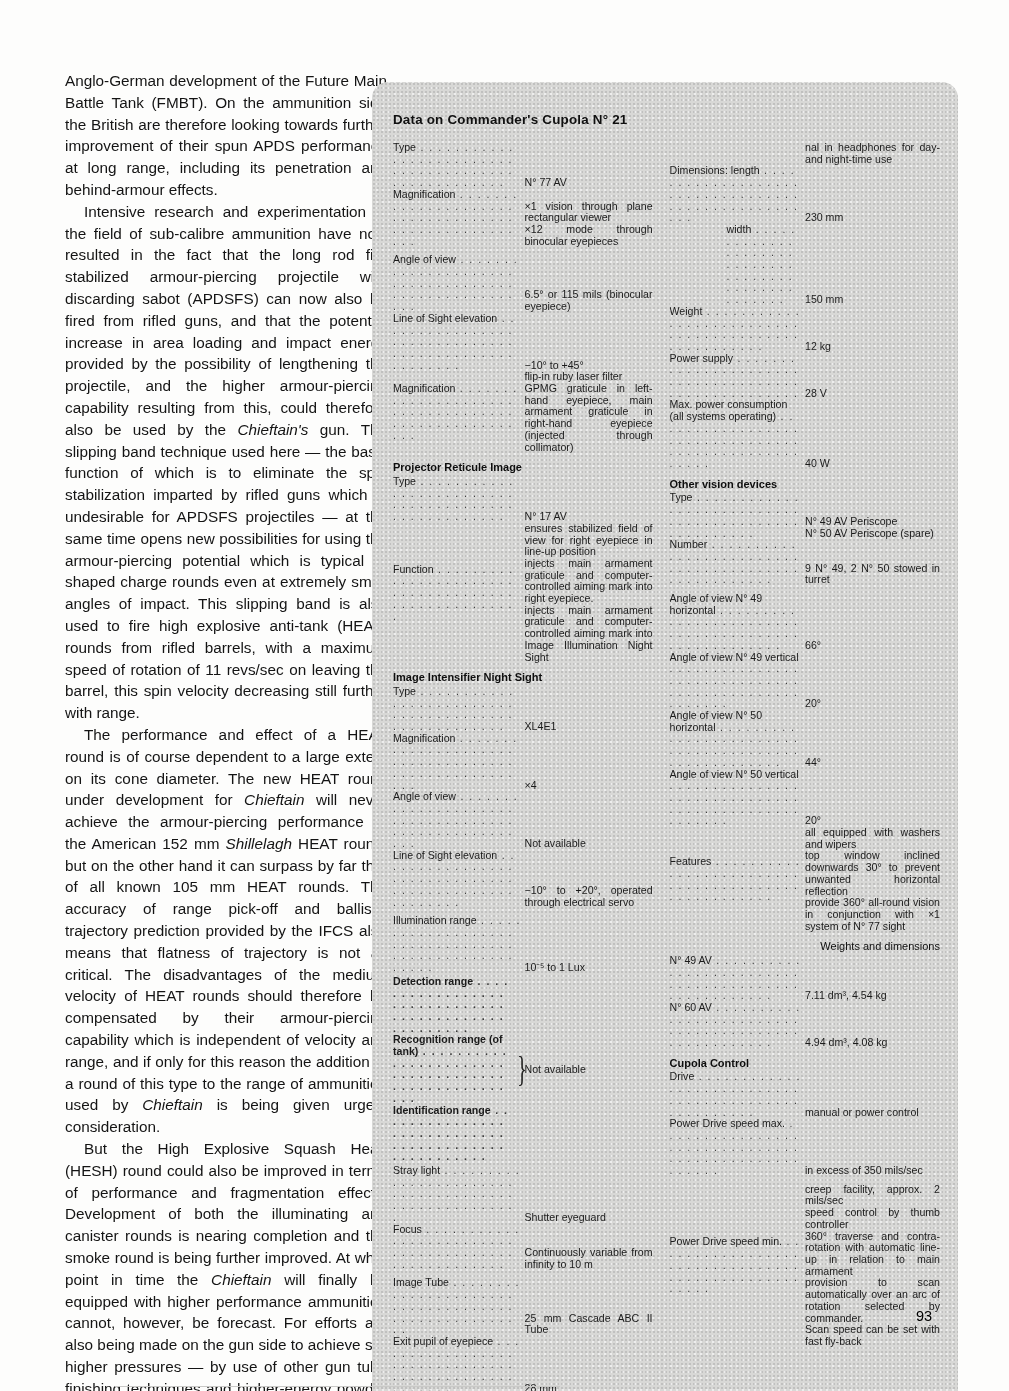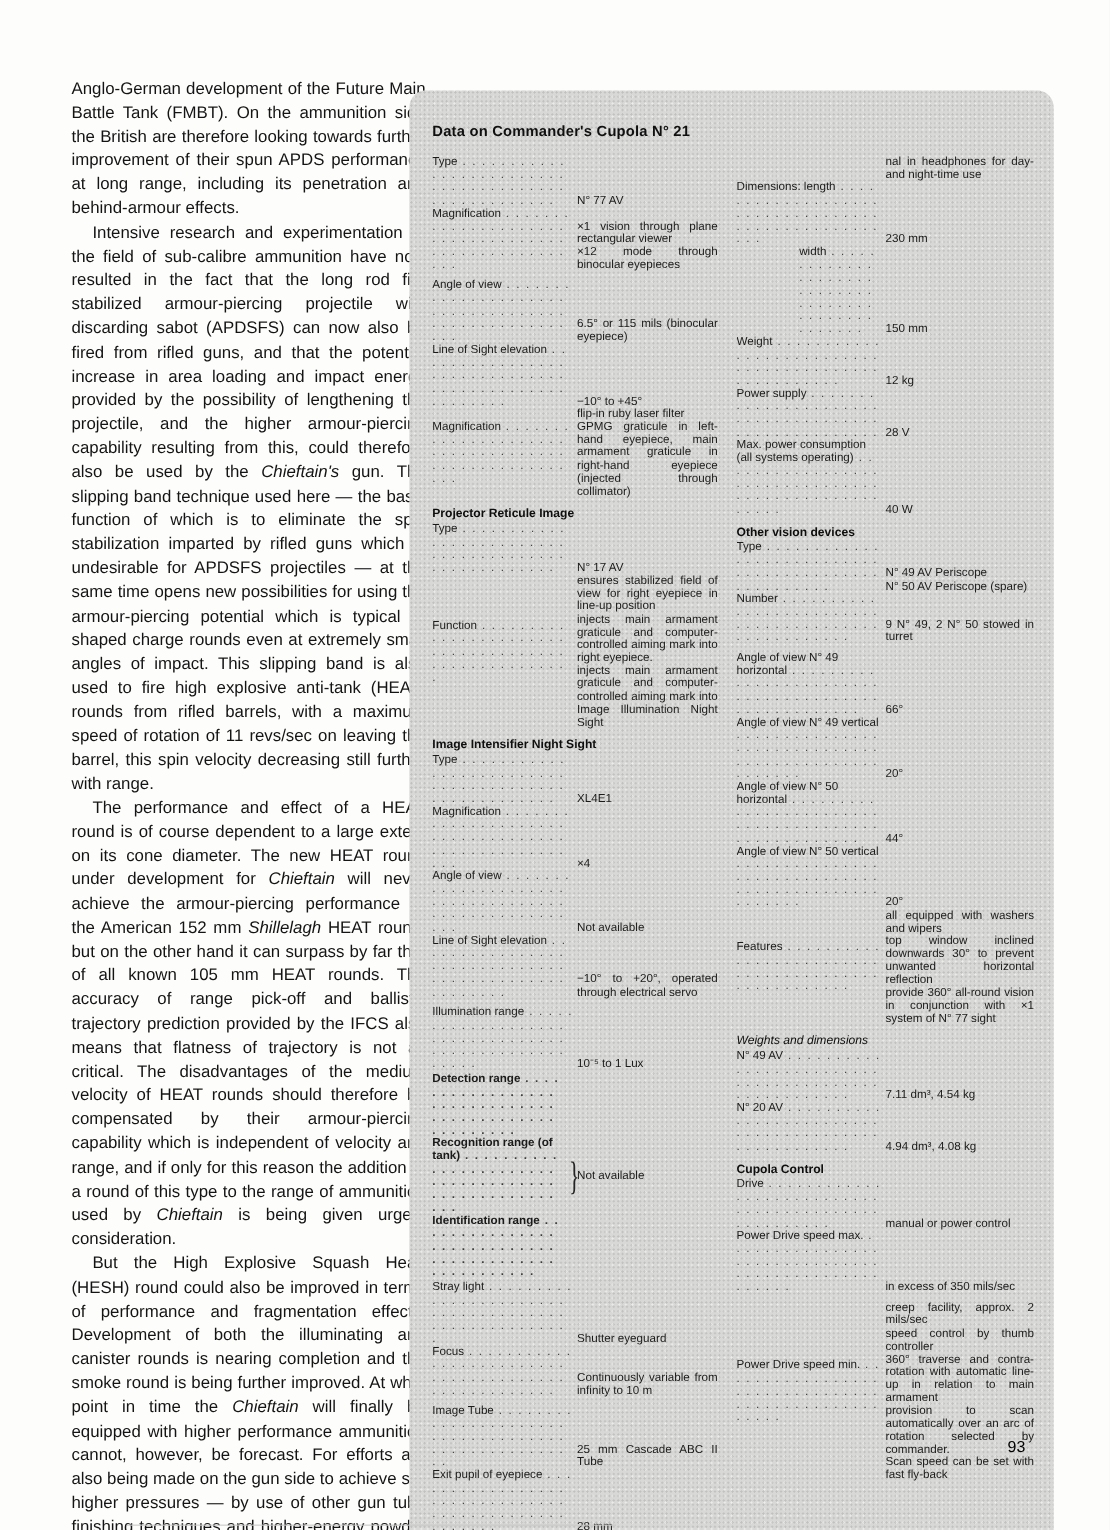--- a/index.html
+++ b/index.html
@@ -36,21 +36,21 @@
     font-size:13.4px;font-weight:bold;margin:0 0 15px 0;color:#101010;
     letter-spacing:.2px;
   }
   .panel-cols{display:flex;gap:17px;align-items:flex-start;}
   .pcol{font-size:10.6px;line-height:11.7px;color:#1b1b1b;}
   .pcol-a{width:262px;--valw:128px;}
   .pcol-b{width:273px;--valw:135px;}
   .sec{margin-top:9px;}
   .sec:first-child{margin-top:0;}
   .sec-h{font-weight:bold;font-size:11px;margin:0 0 2px 0;color:#0e0e0e;}
-  .sec-h.italic{font-style:italic;font-weight:normal;}
+  .sec-h.italic{font-weight:normal;text-align:right;}
   .row{display:flex;align-items:center;}
   .row.gap{margin-top:7px;}
   .row.indent .lbl{padding-left:57px;}
   .row.va-bottom{align-items:flex-end;}
   .lbl{flex:1 1 auto;min-width:0;overflow:hidden;padding-right:3px;}
   .lbl.dotted::after{
     content:" . . . . . . . . . . . . . . . . . . . . . . . . . . . . . . . . . . . . . . . . . . . . . . . . . . . .";
     letter-spacing:1.5px;color:#3a3a3a;
   }
   .val{
@@ -234,21 +234,21 @@
 provide 360° all-round vision in conjunction with ×1 system of N° 77 sight</div>
           </div>
         </div>
         <div class="sec">
           <div class="sec-h italic">Weights and dimensions</div>
           <div class="row va-bottom">
             <div class="lbl dotted">N° 49 AV</div>
             <div class="val">7.11 dm³, 4.54 kg</div>
           </div>
           <div class="row va-bottom">
-            <div class="lbl dotted">N° 20 AV</div>
+            <div class="lbl dotted">N° 60 AV</div>
             <div class="val">4.94 dm³, 4.08 kg</div>
           </div>
         </div>
         <div class="sec">
           <div class="sec-h">Cupola Control</div>
           <div class="row va-bottom">
             <div class="lbl dotted">Drive</div>
             <div class="val">manual or power control</div>
           </div>
           <div class="row va-bottom">

